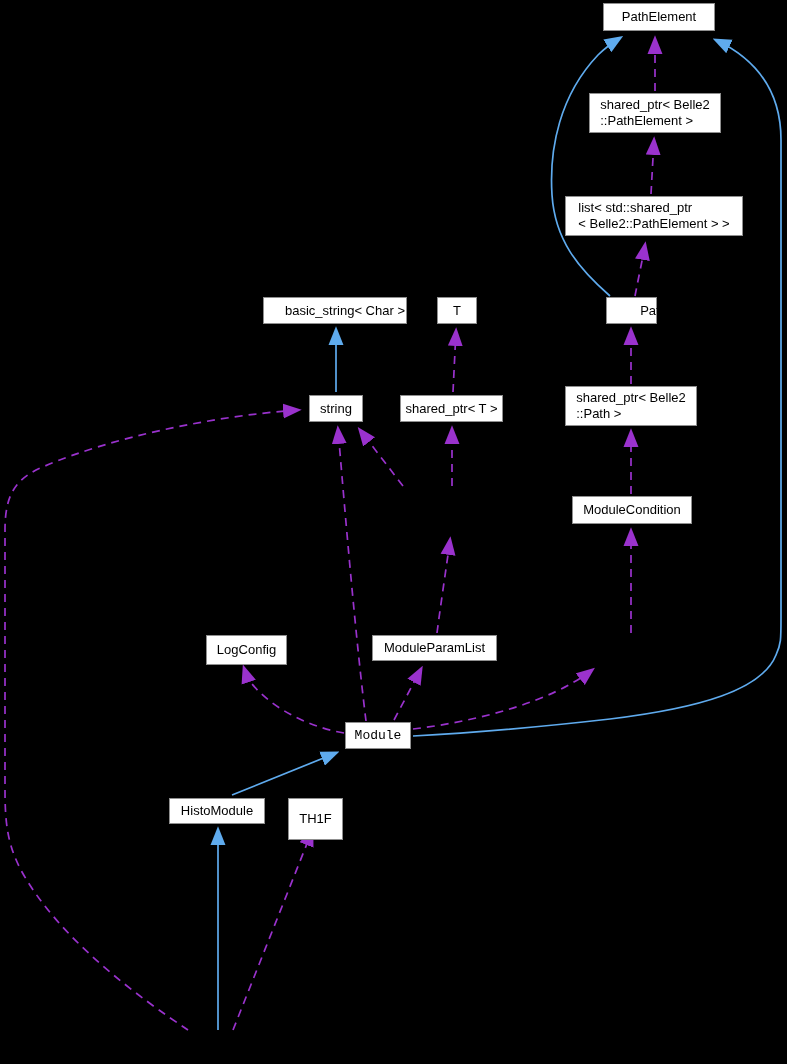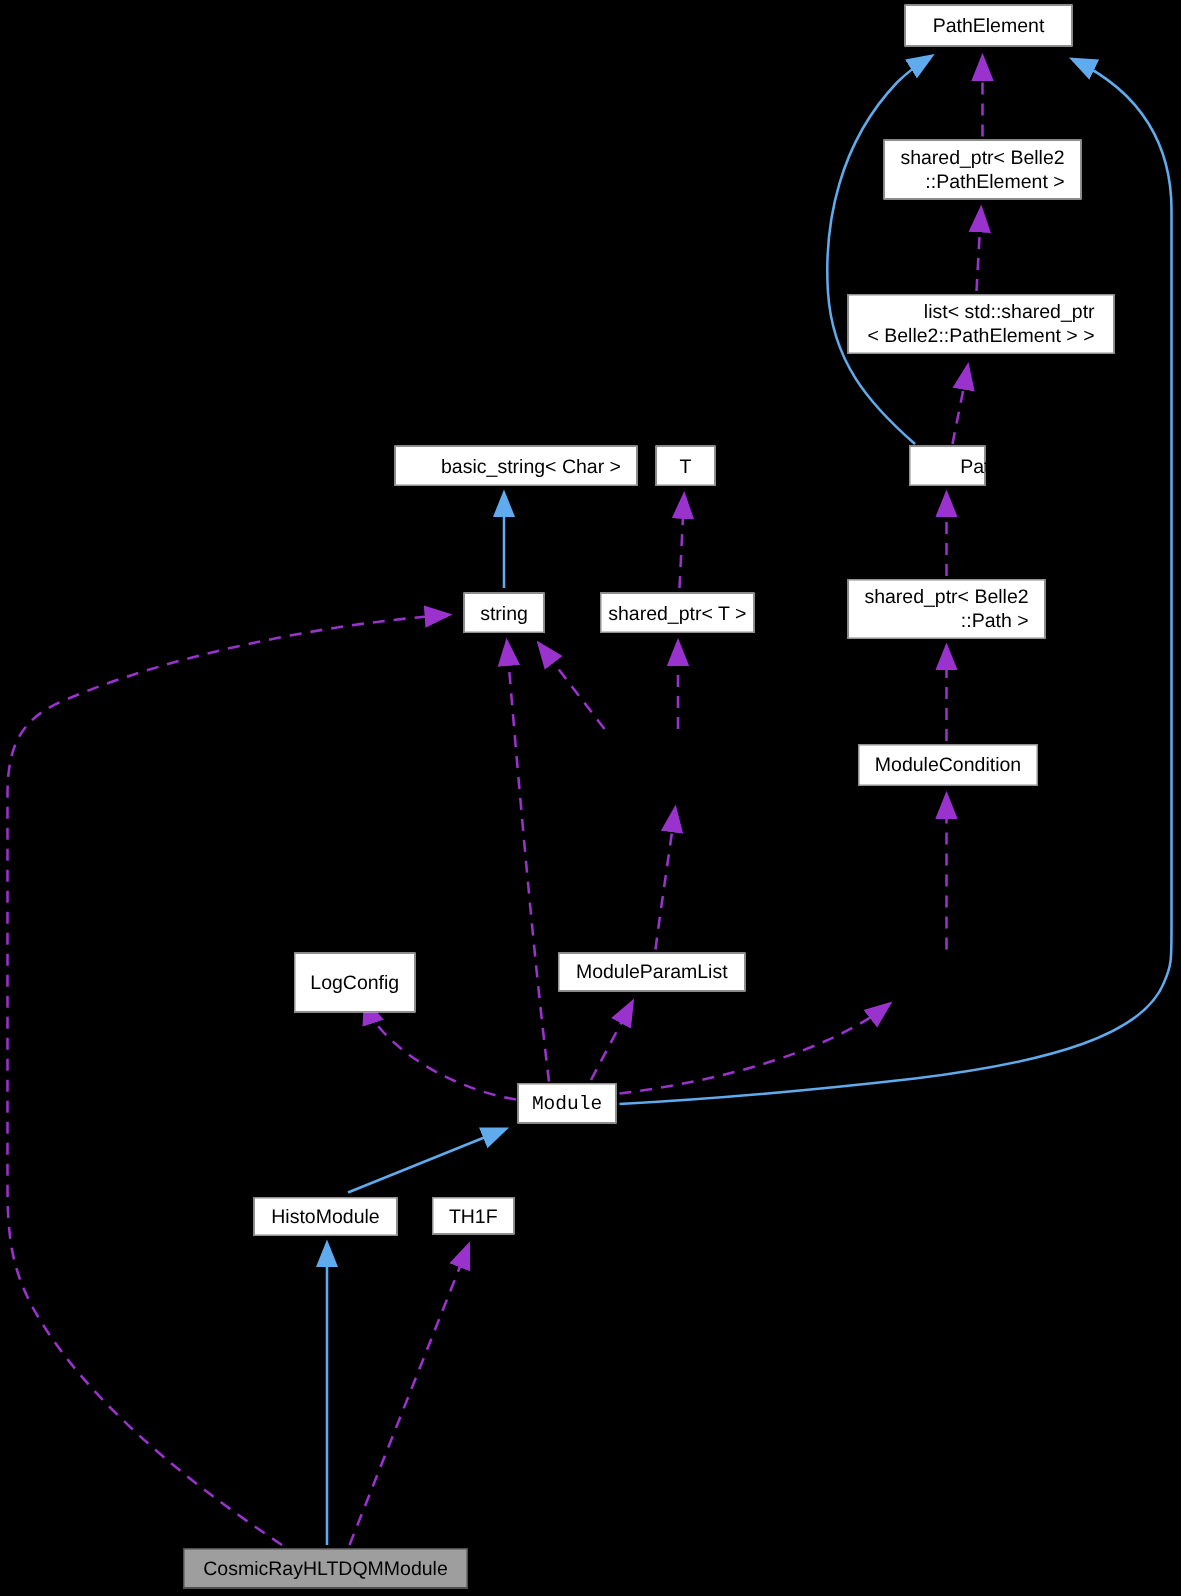--- a/index.html
+++ b/index.html
@@ -7,21 +7,21 @@
     position:relative;width:787px;height:1064px;background:#000;
     font-family:"Liberation Sans","DejaVu Sans",sans-serif;overflow:hidden;
   }
   svg.edge-layer{position:absolute;left:0;top:0;width:787px;height:1064px;}
   .edge-inherit{stroke:#5fabee;stroke-width:1.7;fill:none;}
   .edge-use{stroke:#9a32cd;stroke-width:1.7;fill:none;stroke-dasharray:8 6;}
   .node{
     position:absolute;box-sizing:border-box;
     display:flex;align-items:center;justify-content:center;
     background:#ffffff;border:1.5px solid #8f8f8f;color:#000;
-    font-size:13px;line-height:16px;text-align:right;white-space:pre-line;
+    font-size:13px;line-height:16px;text-align:left;white-space:pre-line;
     cursor:pointer;
   }
   .node.highlight{background:#9e9e9e;border-color:#4f4f4f;}
 </style>
 </head>
 <body>
 
 <div class="stage">
 
   <svg class="edge-layer">
@@ -59,42 +59,41 @@
   </svg>
 
   <div class="node" style="left:603px;top:3px;width:112px;height:28px;">PathElement</div>
 
   <div class="node" style="left:589px;top:93px;width:132px;height:40px;">shared_ptr&lt; Belle2
 ::PathElement &gt;</div>
 
   <div class="node" style="left:565px;top:196px;width:178px;height:40px;">list&lt; std::shared_ptr
 &lt; Belle2::PathElement &gt; &gt;</div>
 
-  <div class="node" style="left:263px;top:297px;width:162px;height:27px;padding-left:20px;">basic_string&lt; Char &gt;</div>
+  <div class="node" style="left:263px;top:297px;width:144px;height:27px;padding-left:20px;">basic_string&lt; Char &gt;</div>
 
   <div class="node" style="left:437px;top:297px;width:40px;height:27px;">T</div>
 
   <div class="node" style="left:606px;top:297px;width:51px;height:27px;padding-left:44px;">Path</div>
 
   <div class="node" style="left:309px;top:395px;width:54px;height:27px;">string</div>
 
   <div class="node" style="left:400px;top:395px;width:103px;height:27px;">shared_ptr&lt; T &gt;</div>
 
   <div class="node" style="left:565px;top:386px;width:132px;height:40px;">shared_ptr&lt; Belle2
 ::Path &gt;</div>
 
 
   <div class="node" style="left:572px;top:496px;width:120px;height:28px;">ModuleCondition</div>
 
-  <div class="node" style="left:196px;top:635px;width:81px;height:40px;">LogConfig</div>
+  <div class="node" style="left:206px;top:635px;width:81px;height:30px;">LogConfig</div>
 
   <div class="node" style="left:372px;top:635px;width:125px;height:26px;">ModuleParamList</div>
 
 
   <div class="node" style="left:345px;top:722px;width:66px;height:27px;font-family:Liberation Mono, monospace;">Module</div>
 
   <div class="node" style="left:169px;top:798px;width:96px;height:26px;">HistoModule</div>
 
-  <div class="node" style="left:288px;top:798px;width:55px;height:25px;">TH1F</div>
+  <div class="node" style="left:288px;top:798px;width:55px;height:42px;">TH1F</div>
 
-  <div class="node highlight" style="left:122px;top:1032px;width:190px;height:27px;">CosmicRayHLTDQMModule</div>
 
 </div>
 
 </body></html>

